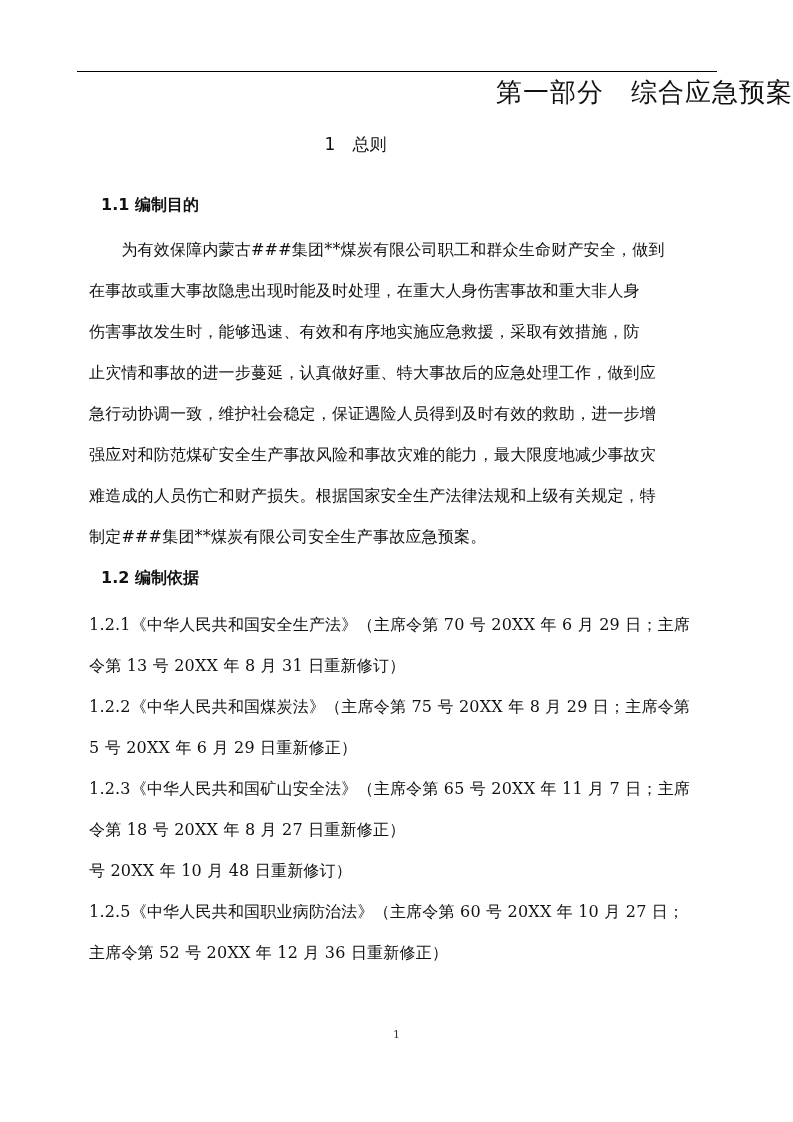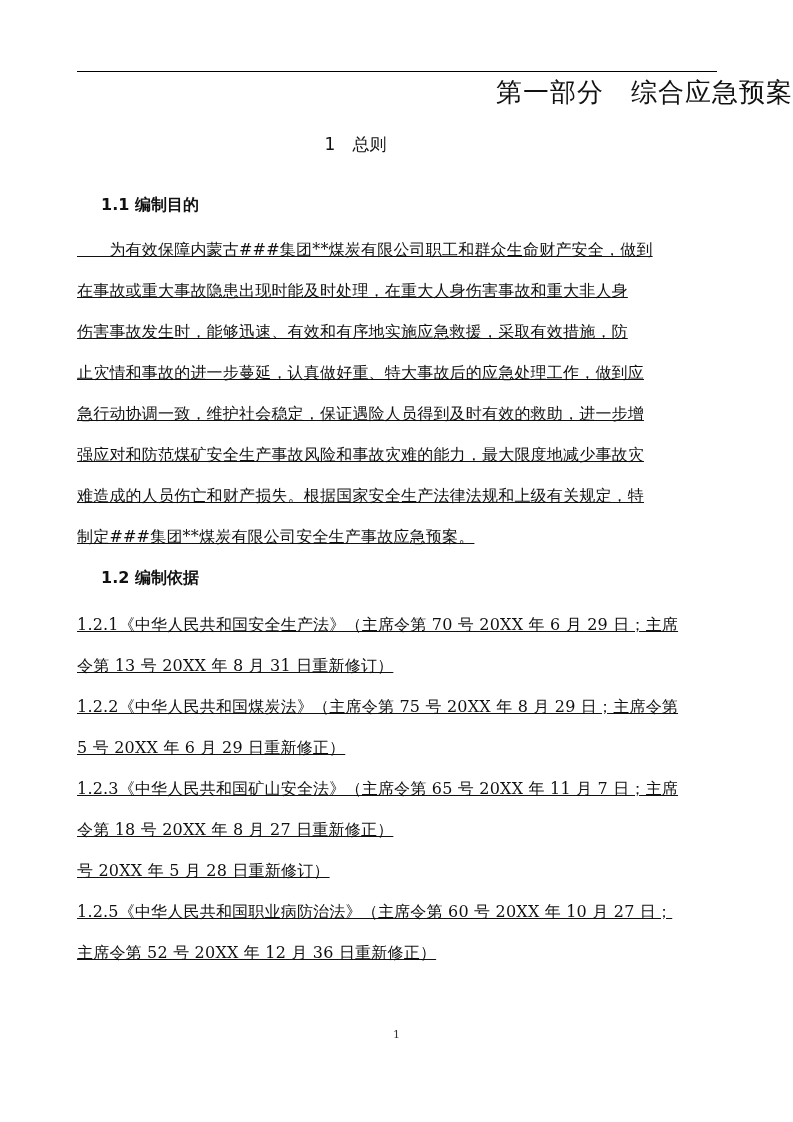--- a/index.html
+++ b/index.html
@@ -8,22 +8,22 @@
     .header-rule { position: absolute; left: 77px; top: 71px; width: 640px; height: 0;
                    border-top: 1px solid #000; }
     .part-title { position: absolute; left: 0; top: 74px; width: 793px; text-align: right;
                   font-size: 26px; line-height: 36px; letter-spacing: 1px; white-space: pre;
                   font-family: "DejaVu Sans", "Liberation Sans", sans-serif; }
     .chapter-title { position: absolute; left: 0; top: 131px; width: 711px; text-align: center;
                      font-size: 17px; line-height: 26px; white-space: pre;
                      font-family: "DejaVu Sans", "Liberation Sans", sans-serif; }
     .section-heading { position: absolute; left: 77px; font-size: 16px; line-height: 24px;
                        font-weight: bold; font-family: "DejaVu Sans", "Liberation Sans", sans-serif; margin-left: 24px; }
-    .body-block { position: absolute; left: 77px; width: 640px; font-size: 16px; line-height: 41px;
-                  text-align: justify; text-decoration: underline; }
+    .body-block { position: absolute; left: 89px; width: 640px; font-size: 16px; line-height: 41px;
+                  text-align: justify; }
     .body-line { display: block; height: 41px; white-space: nowrap; letter-spacing: 0.2px; }
     .page-number { position: absolute; left: 0; top: 1028px; width: 793px; text-align: center;
                    font-size: 11px; color: #333; }
   </style>
 </head>
 <body>
 
 <div>
   <div class="header-rule"></div>
   <div class="part-title">第一部分　综合应急预案</div>
@@ -42,19 +42,19 @@
   </div>
 
   <div class="section-heading" style="top:566px;">1.2 编制依据</div>
   <div class="body-block" style="top:604px;">
     <span class="body-line">1.2.1《中华人民共和国安全生产法》（主席令第 70 号 20XX 年 6 月 29 日；主席</span>
     <span class="body-line">令第 13 号 20XX 年 8 月 31 日重新修订）</span>
     <span class="body-line">1.2.2《中华人民共和国煤炭法》（主席令第 75 号 20XX 年 8 月 29 日；主席令第</span>
     <span class="body-line">5 号 20XX 年 6 月 29 日重新修正）</span>
     <span class="body-line">1.2.3《中华人民共和国矿山安全法》（主席令第 65 号 20XX 年 11 月 7 日；主席</span>
     <span class="body-line">令第 18 号 20XX 年 8 月 27 日重新修正）</span>
-    <span class="body-line">号 20XX 年 5 月 28 日重新修订）</span>
+    <span class="body-line">号 20XX 年 10 月 48 日重新修订）</span>
     <span class="body-line">1.2.5《中华人民共和国职业病防治法》（主席令第 60 号 20XX 年 10 月 27 日；</span>
     <span class="body-line">主席令第 52 号 20XX 年 12 月 36 日重新修正）</span>
   </div>
 
   <div class="page-number">1</div>
 </div>
 
 </body></html>

